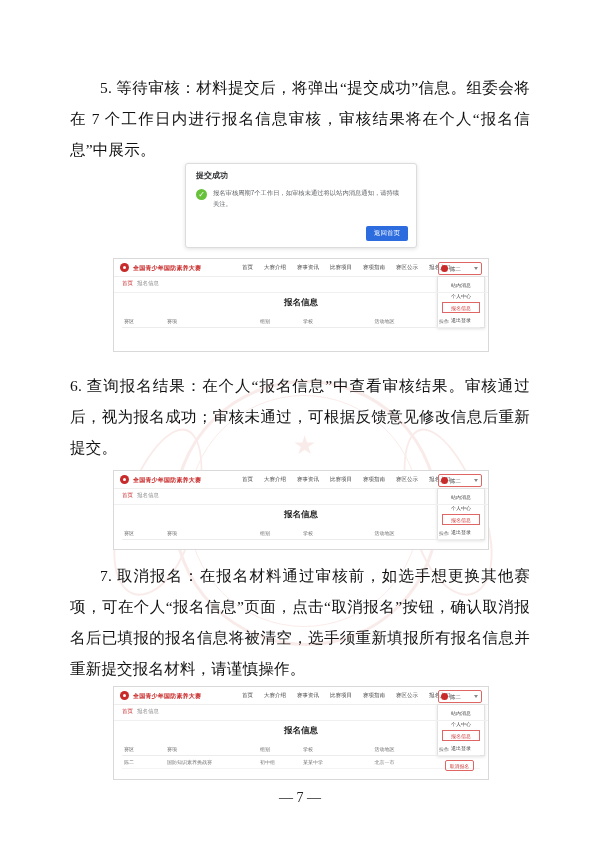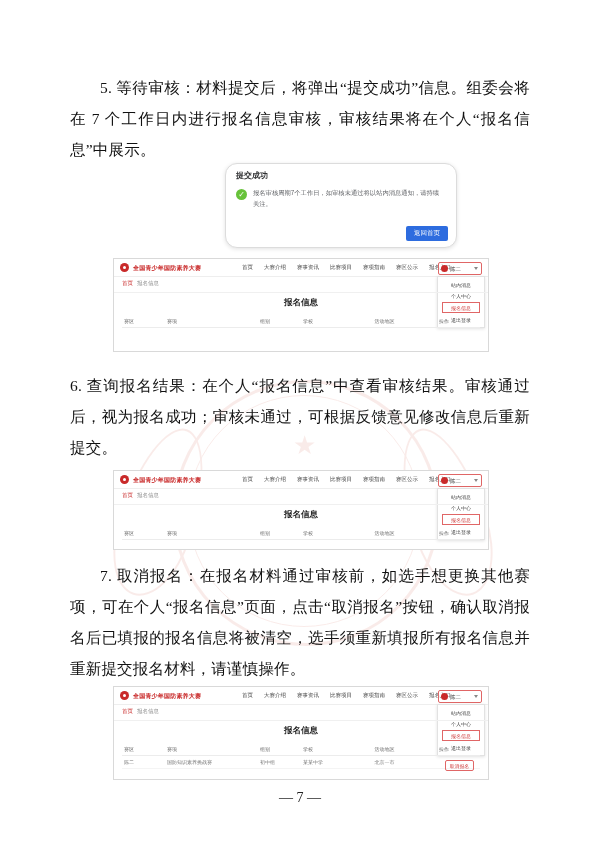--- a/index.html
+++ b/index.html
@@ -56,24 +56,23 @@
   }
   .p1{position:absolute;left:70px;top:72px;width:460px;}
   .p2{position:absolute;left:70px;top:370px;width:460px;}
   .p3{position:absolute;left:70px;top:560px;width:460px;}
 
   .indent{display:inline-block;width:30px;}
 
   
   .fig-dialog{
     position:absolute;left:185px;top:163px;width:230px;height:83px;
-    background:#fff;border:1px solid #dcdcdc;border-radius:12px;
+    background:#fff;border:1px solid #dcdcdc;border-radius:3px;
     box-shadow:0 1px 4px rgba(0,0,0,.12);
     font-family:"Liberation Sans", sans-serif;
-    margin-left:40px;
   }
   .fig-dialog .dlg-title{
     position:absolute;left:10px;top:6px;font-size:8px;color:#303133;font-weight:bold;
   }
   .fig-dialog .dlg-check{
     position:absolute;left:10px;top:25px;width:11px;height:11px;border-radius:50%;
     background:#67c23a;color:#fff;font-size:8px;line-height:11px;text-align:center;
   }
   .fig-dialog .dlg-body{
     position:absolute;left:27px;top:23px;width:192px;font-size:6.3px;line-height:11px;color:#606266;

